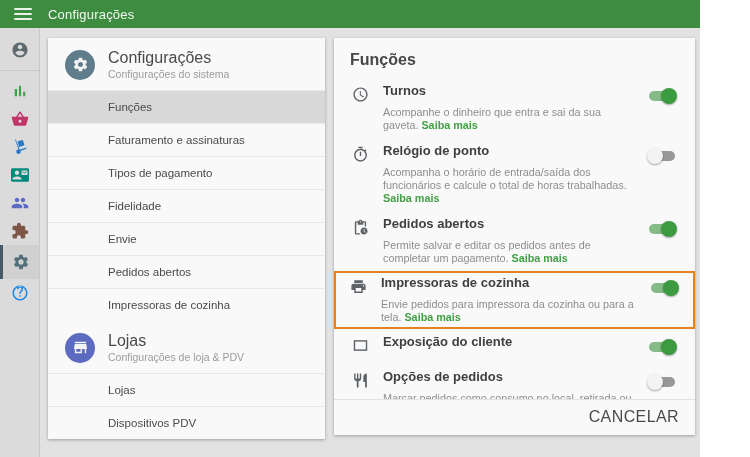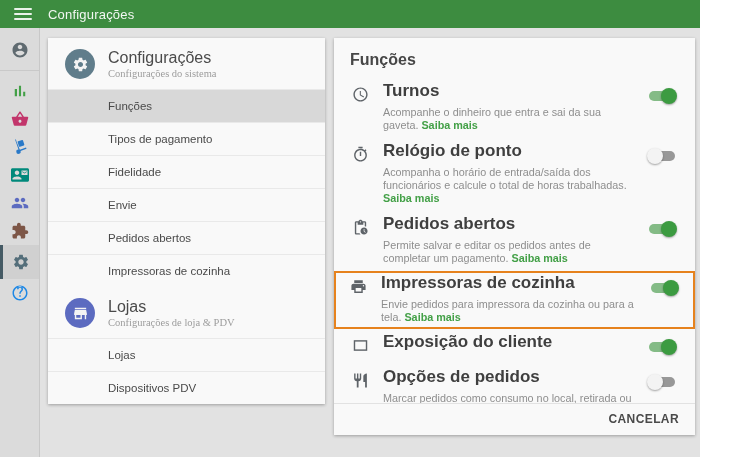--- a/index.html
+++ b/index.html
@@ -22,46 +22,46 @@
 
   .content { flex:1; display:flex; padding:10px 5px 0 8px; gap:9px; overflow:hidden; }
   .card { background:#F9F9F9; box-shadow:0 1px 3px rgba(0,0,0,.3); }
 
   
   .sidebar { width:277px; flex-shrink:0; align-self:flex-start; }
   .sec-head { display:flex; align-items:center; padding:11px 12px 10px 17px; gap:13px; }
   .sec-circle { width:30px; height:30px; border-radius:50%; display:flex; align-items:center; justify-content:center; flex-shrink:0; }
   .sec-circle svg { width:17px; height:17px; color:#F4F4F4; }
   .sec-title { font-size:16px; color:#4A4A4A; line-height:18px; }
-  .sec-sub { font-size:10.5px; color:#9C9C9C; margin-top:1px;font-family:Liberation Serif, serif; }
+  .sec-sub { font-size:10.5px; color:#9C9C9C; margin-top:1px; }
   .side-item { padding:10px 12px 10px 60px; font-size:11.5px; color:#4A4A4A; border-top:1px solid #E9E9E9; cursor:pointer; }
   .side-item.selected { background:#D8D8D8; }
 
   
   .main { flex:1; height:calc(100% - 22px); display:flex; flex-direction:column; overflow:hidden; }
   .main-title { font-size:16px; color:#474747; padding:13px 16px 9px 16px; }
   .rows { flex:1; overflow:hidden; }
   .frow { display:flex; align-items:flex-start; padding:4px 16px; border:2px solid transparent; }
   .frow.hl { border-color:#E6821D; padding:3px 14px; }
   .ficon { width:18px; flex-shrink:0; margin-right:13px; margin-top:2px; color:#5E6368; }
   .ficon svg { width:17px; height:17px; }
   .ftext { flex:1; min-width:0; padding-right:10px; }
-  .flabel { font-size:17px; font-weight:bold; color:#3F3F3F; line-height:14px; }
+  .flabel { font-size:13px; font-weight:bold; color:#3F3F3F; line-height:14px; }
   .fdesc { font-size:10.8px; color:#8E8E8E; line-height:13px; margin-top:8px; }
   .flink { color:#43A047; font-weight:bold; text-decoration:none; cursor:pointer; }
   .toggle { width:30px; height:16px; position:relative; flex-shrink:0; margin-top:4px; cursor:pointer; }
   .toggle .track { position:absolute; left:2px; right:2px; top:3px; height:10px; border-radius:5px; }
   .toggle .knob { position:absolute; top:0; width:16px; height:16px; border-radius:50%; box-shadow:0 1px 2px rgba(0,0,0,.35); }
   .toggle.on .track { background:#84BB86; }
   .toggle.on .knob { right:0; background:#3C9B41; }
   .toggle.off .track { background:#989898; }
   .toggle.off .knob { left:0; background:#F3F3F3; }
 
   .footer { border-top:1px solid #E2E2E2; display:flex; justify-content:flex-end; align-items:center; padding:8px 16px 9px; gap:22px; }
-  .btn-flat { background:none; border:none; font-family:inherit; font-size:12px; font-weight:bold; letter-spacing:.4px; color:#4A4A4A; cursor:pointer; }
+  .btn-flat { background:none; border:none; font-family:inherit; font-size:16px; font-weight:normal; letter-spacing:.4px; color:#4A4A4A; cursor:pointer; }
   .btn-save { color:#43A047; border:2px solid #E6821D; padding:5px 9px; }
 </style>
 </head>
 <body>
 
 <div class="app">
   <header class="topbar">
     <div class="menu-btn">
         <span></span>
         <span></span>
@@ -148,20 +148,21 @@
                   <path d="M19.14 12.94c.04-.3.06-.61.06-.94 0-.32-.02-.64-.07-.94l2.03-1.58c.18-.14.23-.41.12-.61l-1.92-3.32c-.12-.22-.37-.29-.59-.22l-2.39.96c-.5-.38-1.03-.7-1.62-.94l-.36-2.54c-.04-.24-.24-.41-.48-.41h-3.84c-.24 0-.43.17-.47.41l-.36 2.54c-.59.24-1.13.57-1.62.94l-2.39-.96c-.22-.08-.47 0-.59.22L2.74 8.87c-.12.21-.08.47.12.61l2.03 1.58c-.05.3-.09.63-.09.94s.02.64.07.94l-2.03 1.58c-.18.14-.23.41-.12.61l1.92 3.32c.12.22.37.29.59.22l2.39-.96c.5.38 1.03.7 1.62.94l.36 2.54c.05.24.24.41.48.41h3.84c.24 0 .44-.17.47-.41l.36-2.54c.59-.24 1.13-.56 1.62-.94l2.39.96c.22.08.47 0 .59-.22l1.92-3.32c.12-.22.07-.47-.12-.61l-2.01-1.58zM12 15.6c-1.98 0-3.6-1.62-3.6-3.6s1.62-3.6 3.6-3.6 3.6 1.62 3.6 3.6-1.62 3.6-3.6 3.6z"></path>
                 </svg>
               </span>
       <span>
         <div class="sec-title">Configurações</div>
         <div class="sec-sub">Configurações do sistema</div>
       </span>
     </div>
     <div>
               <div class="side-item selected">Funções</div>
+              <div class="side-item">Faturamento e assinaturas</div>
               <div class="side-item">Tipos de pagamento</div>
               <div class="side-item">Fidelidade</div>
               <div class="side-item">Envie</div>
               <div class="side-item">Pedidos abertos</div>
               <div class="side-item">Impressoras de cozinha</div>
             </div>
   </div>
 
   <div>
     <div class="sec-head">

